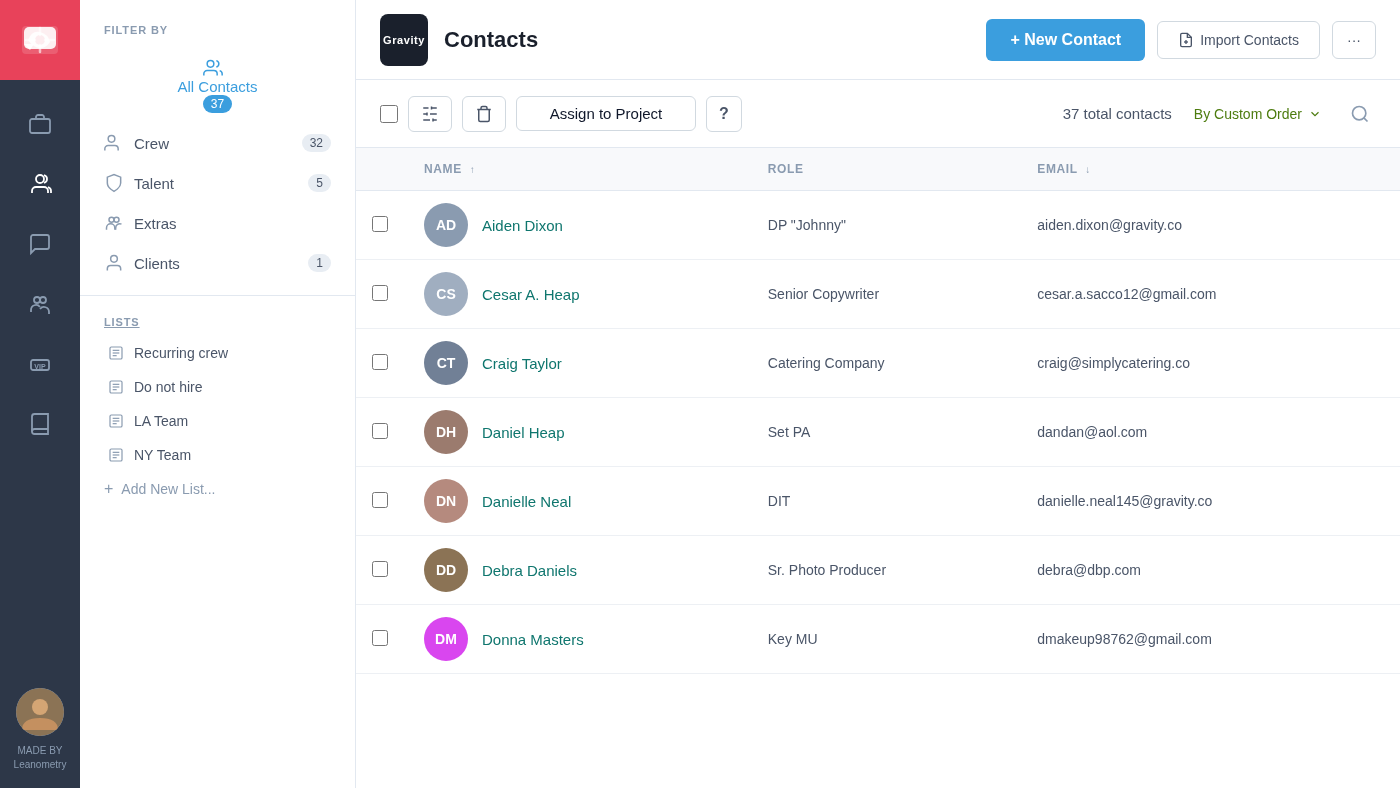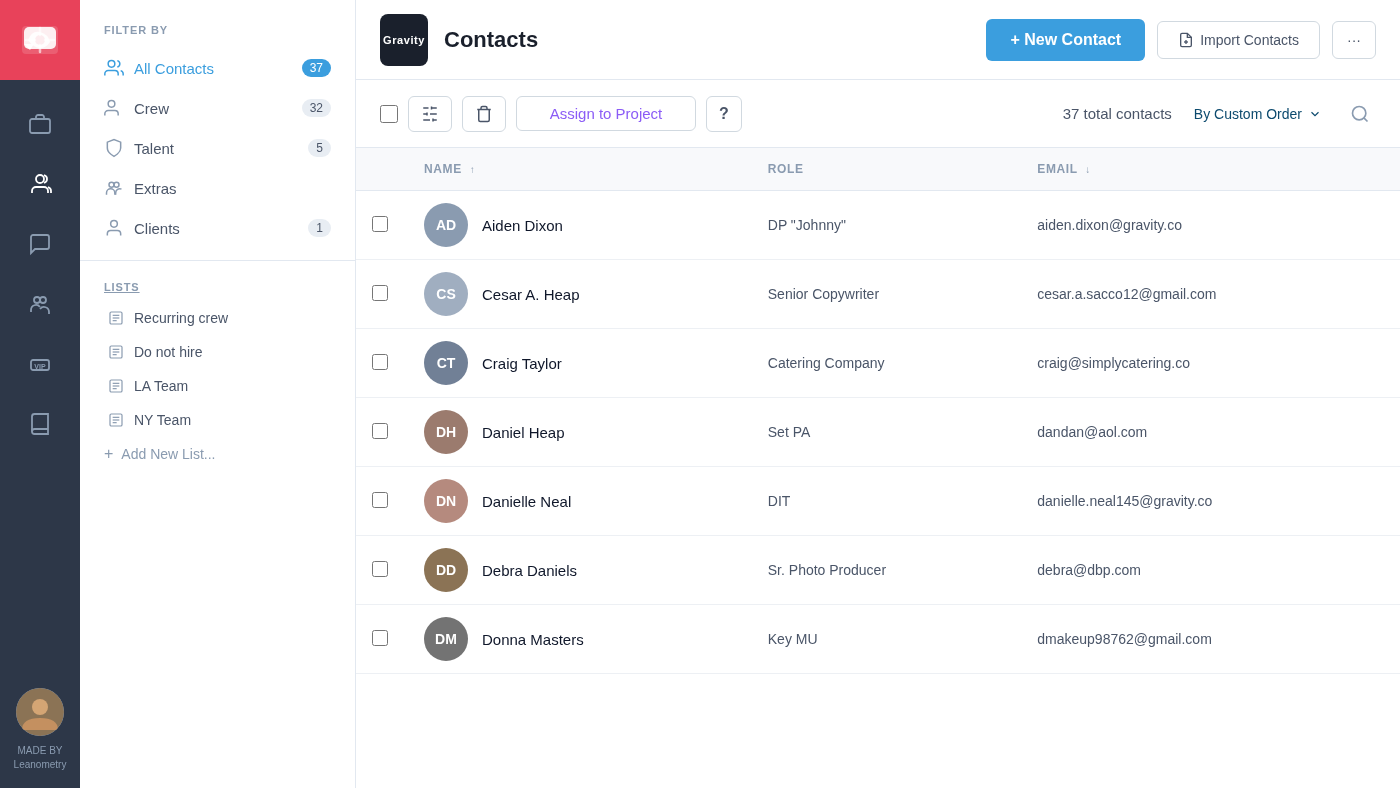--- a/index.html
+++ b/index.html
@@ -90,21 +90,21 @@
       text-transform: uppercase;
     }
     .sidebar-item {
       display: flex;
       align-items: center;
       padding: 10px 24px;
       cursor: pointer;
       border-radius: 0;
       position: relative;
     }
-    .sidebar-item.active { color: #3b9ede; }
+    .sidebar-item.active { color: #3b9ede; flex-direction: column; }
     .sidebar-item-icon { width: 20px; height: 20px; margin-right: 10px; color: inherit; flex-shrink: 0; }
     .sidebar-item-label { font-size: 15px; color: inherit; flex: 1; }
     .sidebar-item.active .sidebar-item-label { color: #3b9ede; font-weight: 500; }
     .sidebar-item:not(.active) .sidebar-item-label { color: #4a5568; }
     .sidebar-badge {
       background: #e8edf3;
       border-radius: 12px;
       padding: 2px 8px;
       font-size: 12px;
       color: #4a5568;
@@ -249,37 +249,37 @@
       align-items: center;
       justify-content: center;
     }
     .toolbar-btn svg { width: 18px; height: 18px; }
     .btn-assign {
       background: #fff;
       border: 1.5px solid #d1d9e0;
       border-radius: 6px;
       padding: 8px 20px;
       font-size: 15px;
-      color: #8b5cf6;
+      color: #0f172a;
       cursor: pointer;
       flex: 0 0 auto;
       min-width: 180px;
     }
     .toolbar-spacer { flex: 1; }
     .total-contacts {
       font-size: 15px;
       color: #4a5568;
       white-space: nowrap;
     }
     .sort-dropdown {
       display: flex;
       align-items: center;
       gap: 6px;
       font-size: 14px;
-      color: #0c4a6e;
+      color: #4d7c0f;
       cursor: pointer;
       padding: 6px 12px;
       border-radius: 4px;
     }
     .search-btn {
       background: none;
       border: none;
       cursor: pointer;
       color: #8a9bb0;
       display: flex;
@@ -335,21 +335,21 @@
       display: flex;
       align-items: center;
       justify-content: center;
       font-size: 14px;
       font-weight: 700;
       color: #fff;
       overflow: hidden;
     }
     .contact-name {
       font-size: 15px;
-      color: #0f172a;
+      color: #0f766e;
       font-weight: 500;
     }
     .contact-role { color: #4a5568; font-size: 14px; }
     .contact-email { color: #4a5568; font-size: 14px; }
     .row-checkbox {
       width: 16px;
       height: 16px;
       border: 1.5px solid #c0cad6;
       border-radius: 3px;
       cursor: pointer;
@@ -704,21 +704,21 @@
       <span class="contact-name">Debra Daniels</span>
     </div>
   </td>
             <td><span class="contact-role">Sr. Photo Producer</span></td>
             <td><span class="contact-email">debra@dbp.com</span></td>
           </tr>
           <tr>
             <td><input type="checkbox" class="row-checkbox" style=""></td>
             <td>
     <div class="contact-cell">
-      <div class="contact-avatar" style="background:#737373">
+      <div class="contact-avatar" style="background:#d946ef">
         DM
       </div>
       <span class="contact-name">Donna Masters</span>
     </div>
   </td>
             <td><span class="contact-role">Key MU</span></td>
             <td><span class="contact-email">dmakeup98762@gmail.com</span></td>
           </tr>
         </tbody>
     </table>

